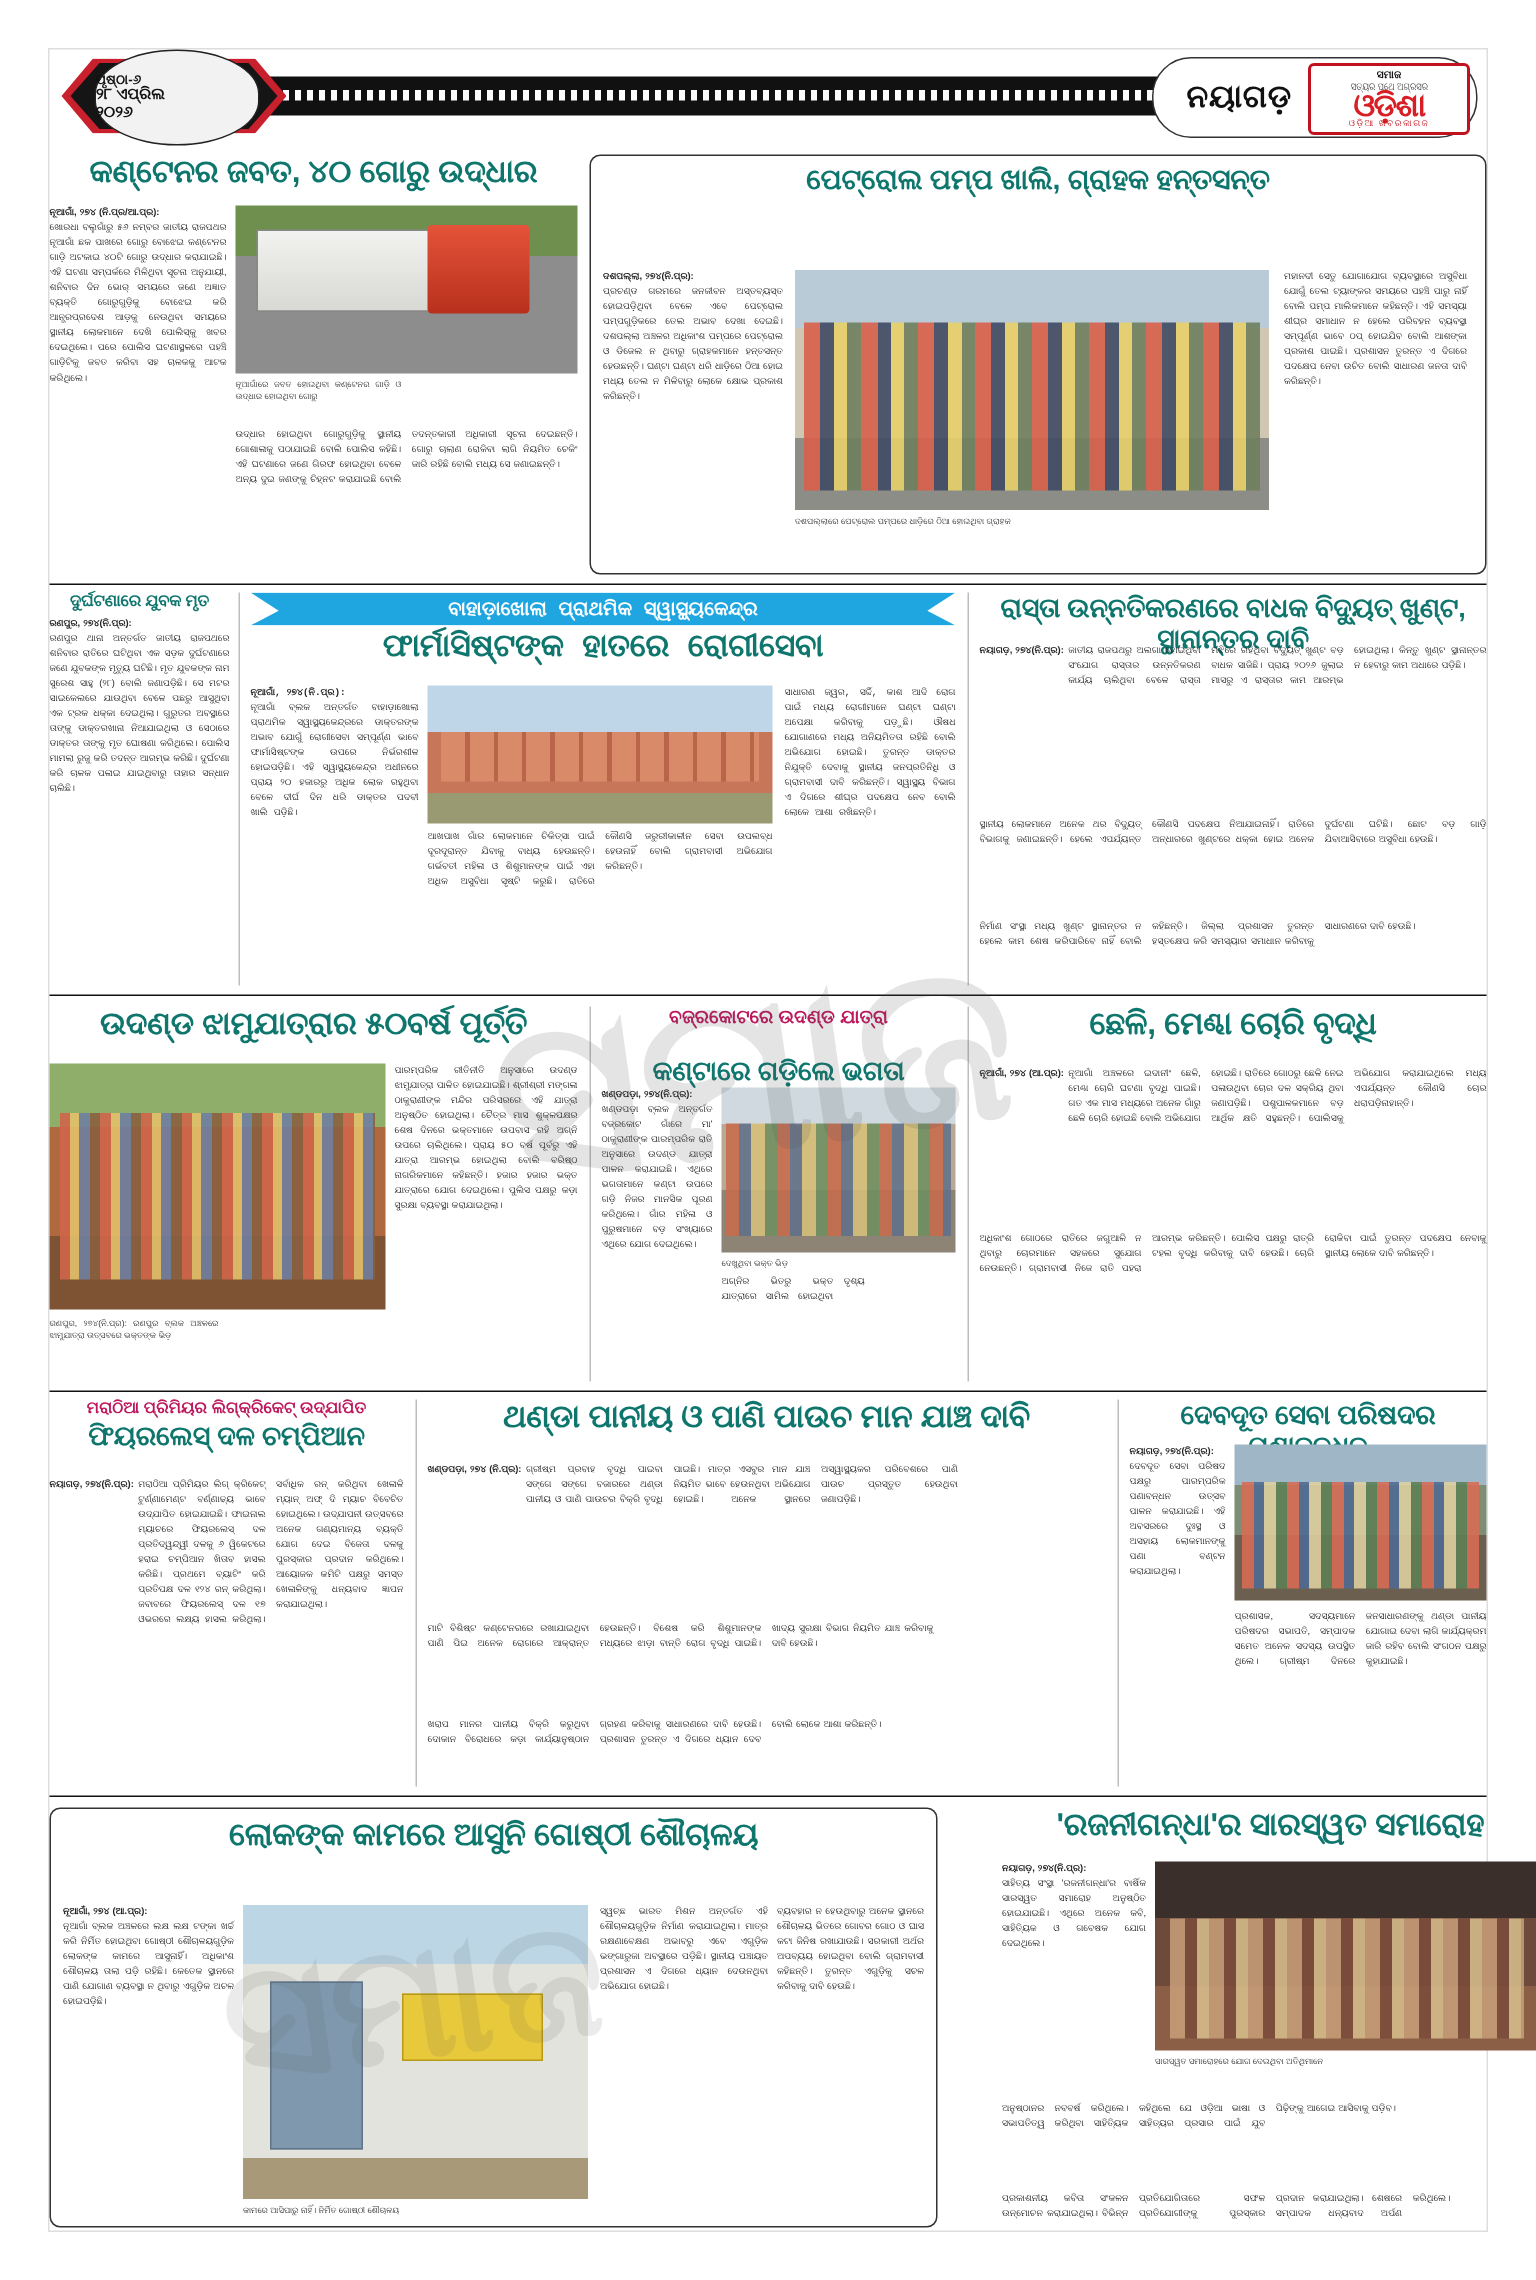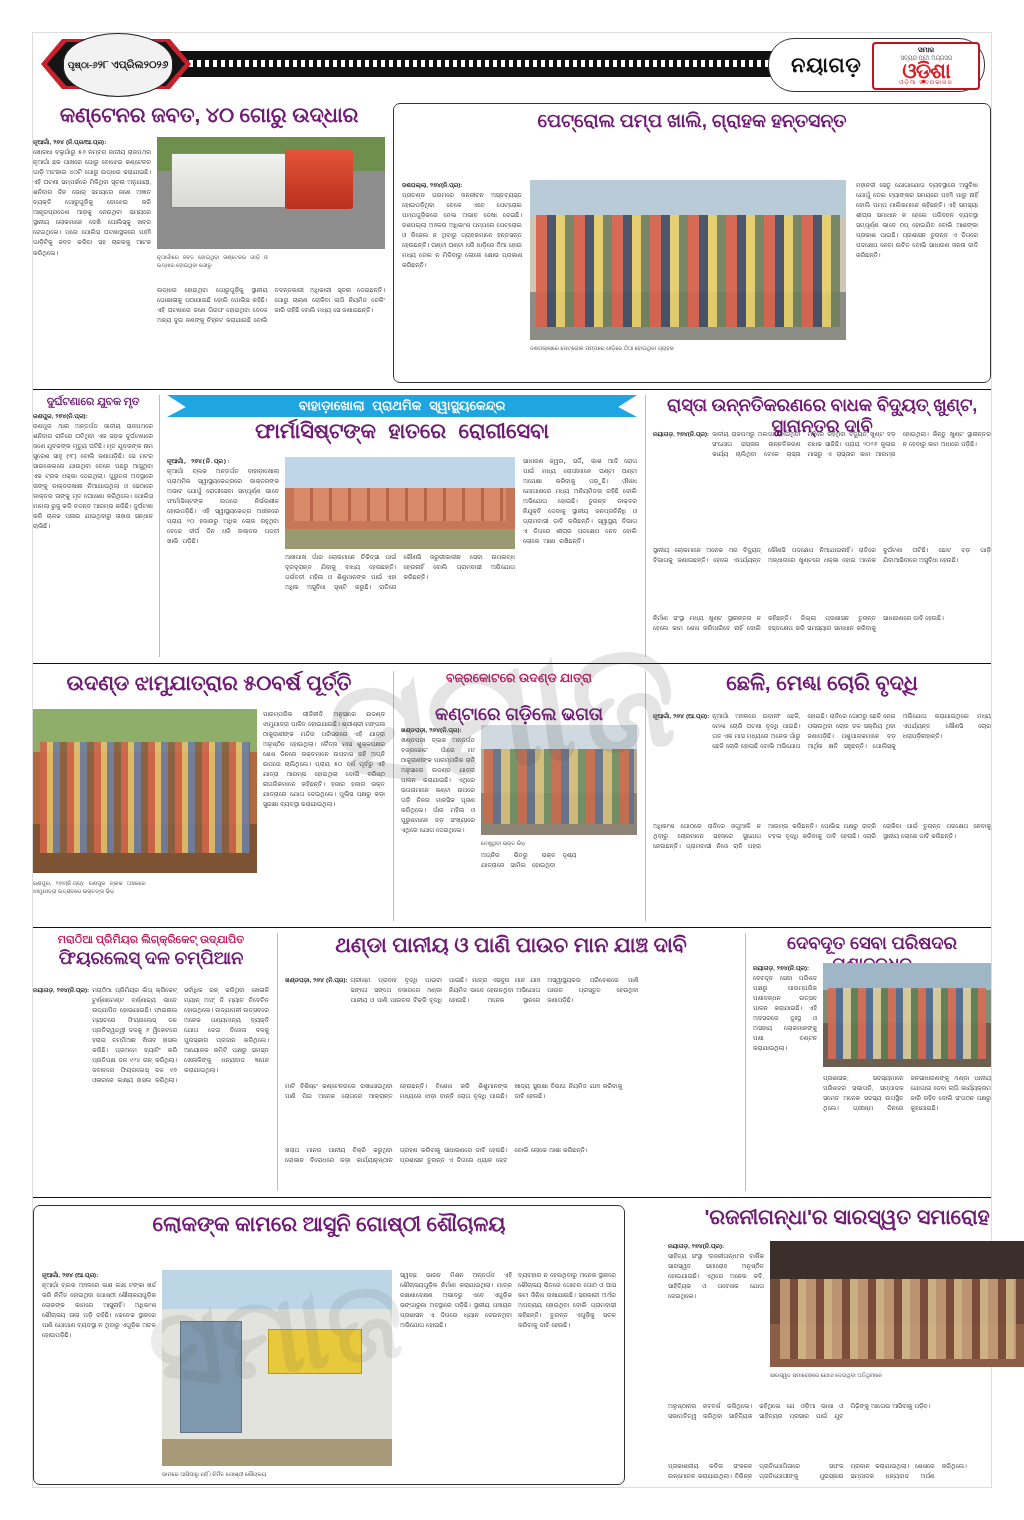--- a/index.html
+++ b/index.html
@@ -12,37 +12,37 @@
   .mast-bar{position:absolute;left:140px;top:18px;width:690px;height:26px;
     background:#111;border-radius:3px;}
   .mast-bar:after{content:"";position:absolute;left:8px;top:9px;right:8px;height:7px;
     background:repeating-linear-gradient(90deg,#fff 0 4px,#111 4px 8px);}
   .badge{position:absolute;left:8px;top:0px;width:150px;height:62px;z-index:4;}
   .badge .hexred{position:absolute;left:0;top:6px;width:150px;height:50px;background:#c8202c;
     clip-path:polygon(0 50%,14% 0,86% 0,100% 50%,86% 100%,14% 100%);}
   .badge .hexblk{position:absolute;left:6px;top:9px;width:138px;height:44px;background:#151515;
     clip-path:polygon(0 50%,14% 0,86% 0,100% 50%,86% 100%,14% 100%);}
   .badge .oval{position:absolute;left:22px;top:0px;width:108px;height:62px;background:#f2f2f2;
-    border:1.5px solid #222;border-radius:50%/46%;display:flex;flex-direction:row;
-    align-items:center;justify-content:center;line-height:1.12;}
+    border:1.5px solid #222;border-radius:50%/46%;display:flex;flex-direction:column;
+    align-items:flex-start;justify-content:center;line-height:1.12;}
   .badge .oval div{font-size:10.5px;color:#111;font-weight:700;white-space:nowrap;}
   .badge .oval .d1{font-size:9px;}
   .place{position:absolute;left:735px;top:5px;width:215px;height:52px;background:#fff;
     border:1.5px solid #333;border-radius:26px;z-index:5;display:flex;align-items:center;}
   .place-name{margin-left:22px;font-size:21px;font-weight:700;color:#111;letter-spacing:.5px;}
   .logo{position:absolute;right:4px;top:3px;width:104px;height:44px;border:2.5px solid #c1121f;
     border-radius:4px;background:#fff;display:flex;flex-direction:column;align-items:center;
     justify-content:center;overflow:hidden;}
   .logo .l1{font-size:7px;color:#111;font-weight:700;}
   .logo .l2{font-size:7px;color:#444;transform:scaleX(.8);}
   .logo .l3{font-size:21px;color:#d81f26;font-weight:800;line-height:.85;letter-spacing:-1px;}
   .logo .l4{font-size:6px;color:#c1121f;letter-spacing:1px;}
 
   
-  .hl{font-weight:700;color:#701a75;letter-spacing:-.2px;line-height:1.18;text-align:center;}
+  .hl{font-weight:700;color:#0f766e;letter-spacing:-.2px;line-height:1.18;text-align:center;}
   .hl-lg{font-size:19px;}
   .hl-md{font-size:21px;}
   .hl-sm{font-size:18px;}
   .hl-xs{font-size:11px;}
   .kicker{font-size:12.5px;font-weight:700;text-align:center;color:#be185d;}
   .body{font-size:6.2px;line-height:1.62;color:#222;text-align:justify;
     -webkit-hyphens:auto;hyphens:auto;word-spacing:.3px;}
   .cap{font-size:5.6px;line-height:1.5;color:#333;text-align:justify;}
   .rule{border-top:1px solid #111;}
   .vrule{border-left:1px solid #bdbdbd;}

